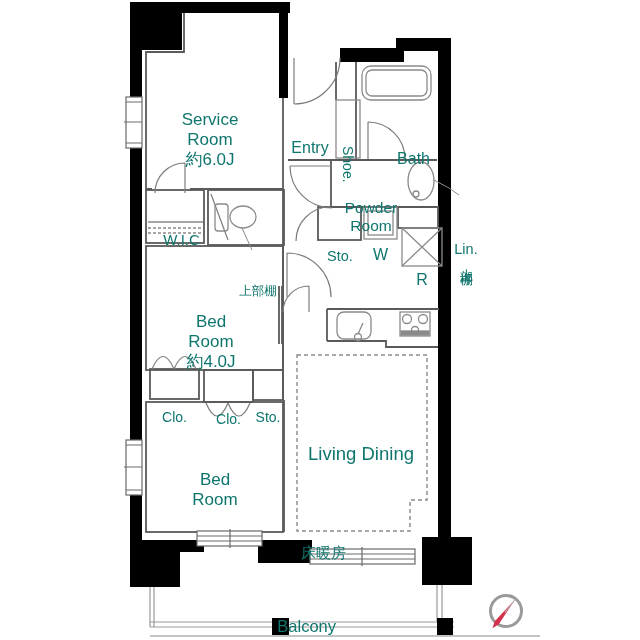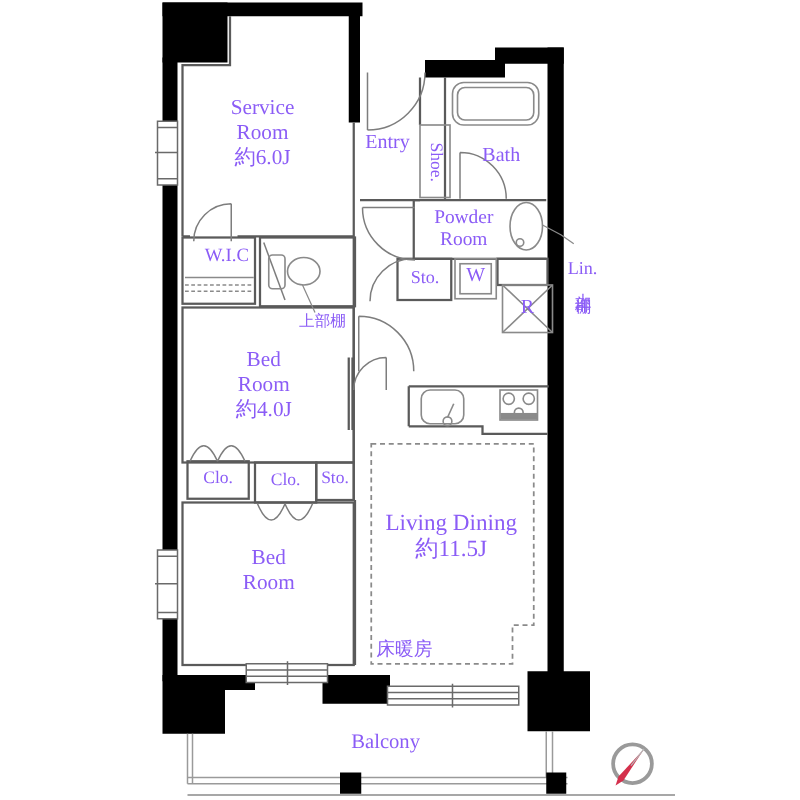--- a/index.html
+++ b/index.html
@@ -1,20 +1,20 @@
 <!DOCTYPE html>
 <html><head>
 <meta charset="utf-8">
 <style>
   html,body{margin:0;padding:0;background:#ffffff;}
   #plan{position:relative;width:640px;height:640px;background:#ffffff;overflow:hidden;
         font-family:"Liberation Serif","DejaVu Serif",serif;}
   #plan svg{position:absolute;left:0;top:0;}
-  .label{position:absolute;color:#8b5cf6;text-align:center;white-space:nowrap;
-         font-family:Liberation Serif, serif;}
+  .label{position:absolute;color:#0f766e;text-align:center;white-space:nowrap;
+         font-family:Liberation Sans, sans-serif;margin-top:34px;}
   .vlat{writing-mode:vertical-rl;text-orientation:mixed;display:flex;align-items:center;justify-content:center;}
   .vcjk{writing-mode:vertical-rl;text-orientation:upright;letter-spacing:2px;display:flex;align-items:flex-start;justify-content:center;}
   .ln{display:block;}
 </style>
 </head>
 <body>
 
 <div id="plan">
 
 <svg width="640" height="640" viewBox="0 0 640 640">
@@ -157,21 +157,21 @@
 <div class="label" style="left:150px;top:76px;width:120px;font-size:17px;line-height:20px;">
   <span class="ln">Service</span>
   <span class="ln">Room</span>
   <span class="ln">約6.0J</span>
 </div>
 
 <div class="label" style="left:282px;top:105px;width:56px;font-size:16px;">Entry</div>
 
 <div class="label vlat" style="left:337px;top:102px;width:22px;height:56px;font-size:14px;">Shoe.</div>
 
-<div class="label" style="left:372px;top:116px;width:58px;font-size:16px;">Bath</div>
+<div class="label" style="left:372px;top:116px;width:58px;font-size:16px;text-align:right;">Bath</div>
 
 <div class="label" style="left:329px;top:165px;width:84px;font-size:15.5px;line-height:18px;">
   <span class="ln">Powder</span>
   <span class="ln">Room</span>
 </div>
 
 <div class="label" style="left:318px;top:214px;width:44px;font-size:14.5px;">Sto.</div>
 
 <div class="label" style="left:364px;top:212px;width:33px;font-size:16px;">W</div>
 
@@ -197,20 +197,19 @@
 
 <div class="label" style="left:250px;top:375px;width:36px;font-size:14px;">Sto.</div>
 
 <div class="label" style="left:159px;top:436px;width:112px;font-size:17px;line-height:20px;">
   <span class="ln">Bed</span>
   <span class="ln">Room</span>
 </div>
 
 <div class="label" style="left:291px;top:409px;width:140px;font-size:18.5px;line-height:21px;">
   <span class="ln">Living Dining</span>
-  <span class="ln">約11.5J</span>
 </div>
 
 <div class="label" style="left:301px;top:510px;font-size:15px;text-align:center;">床暖房</div>
 
 <div class="label" style="left:262px;top:583px;width:74px;font-size:16.5px;text-align:right;">Balcony</div>
 
 </div>
 
 </body></html>

